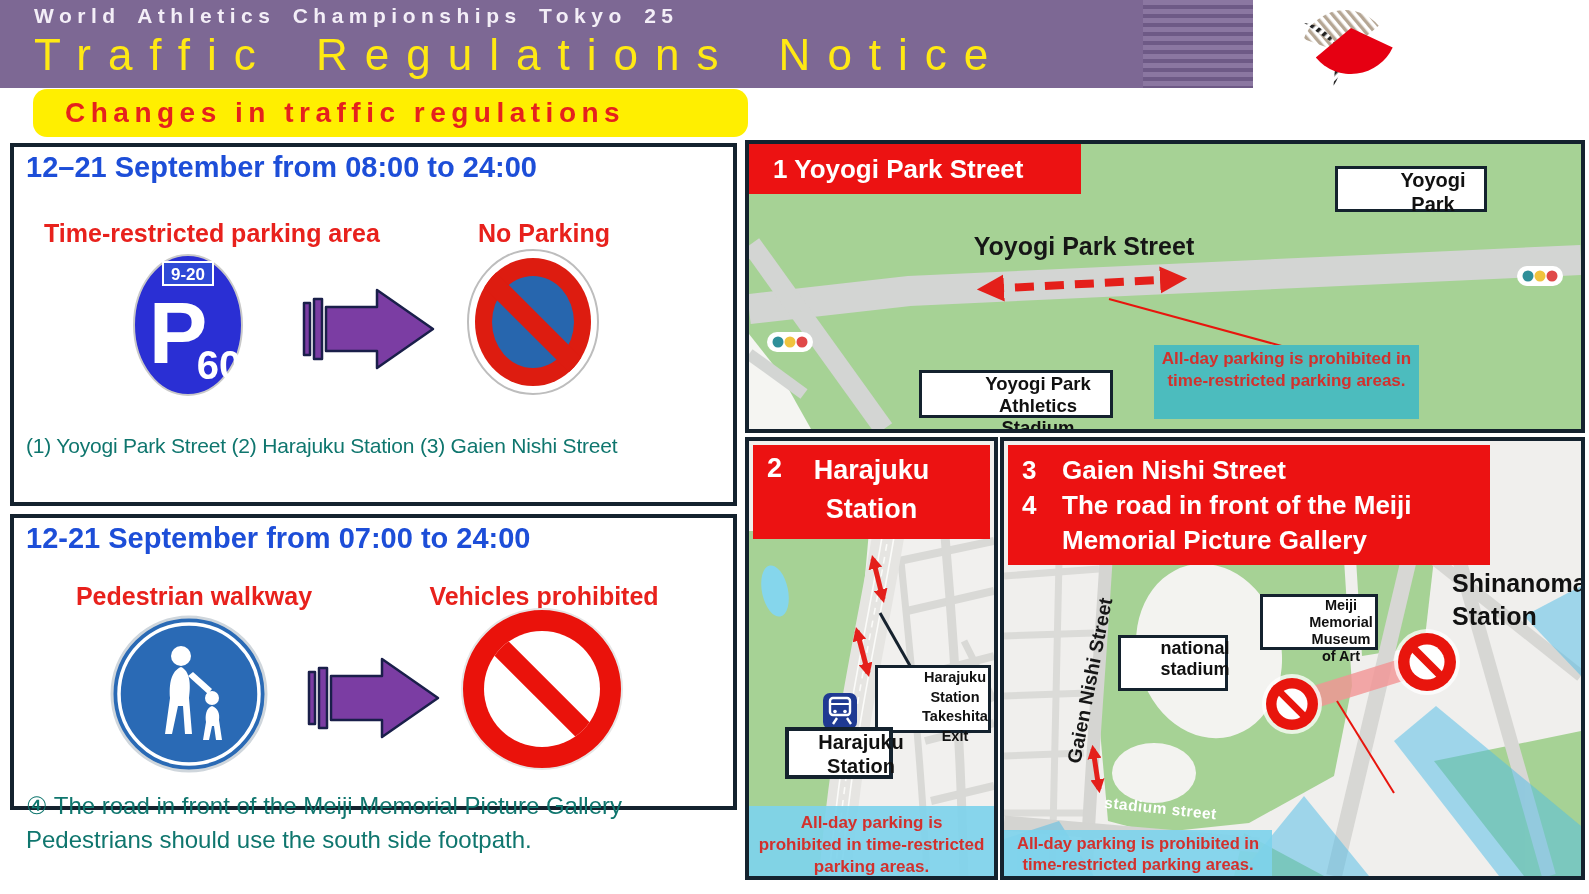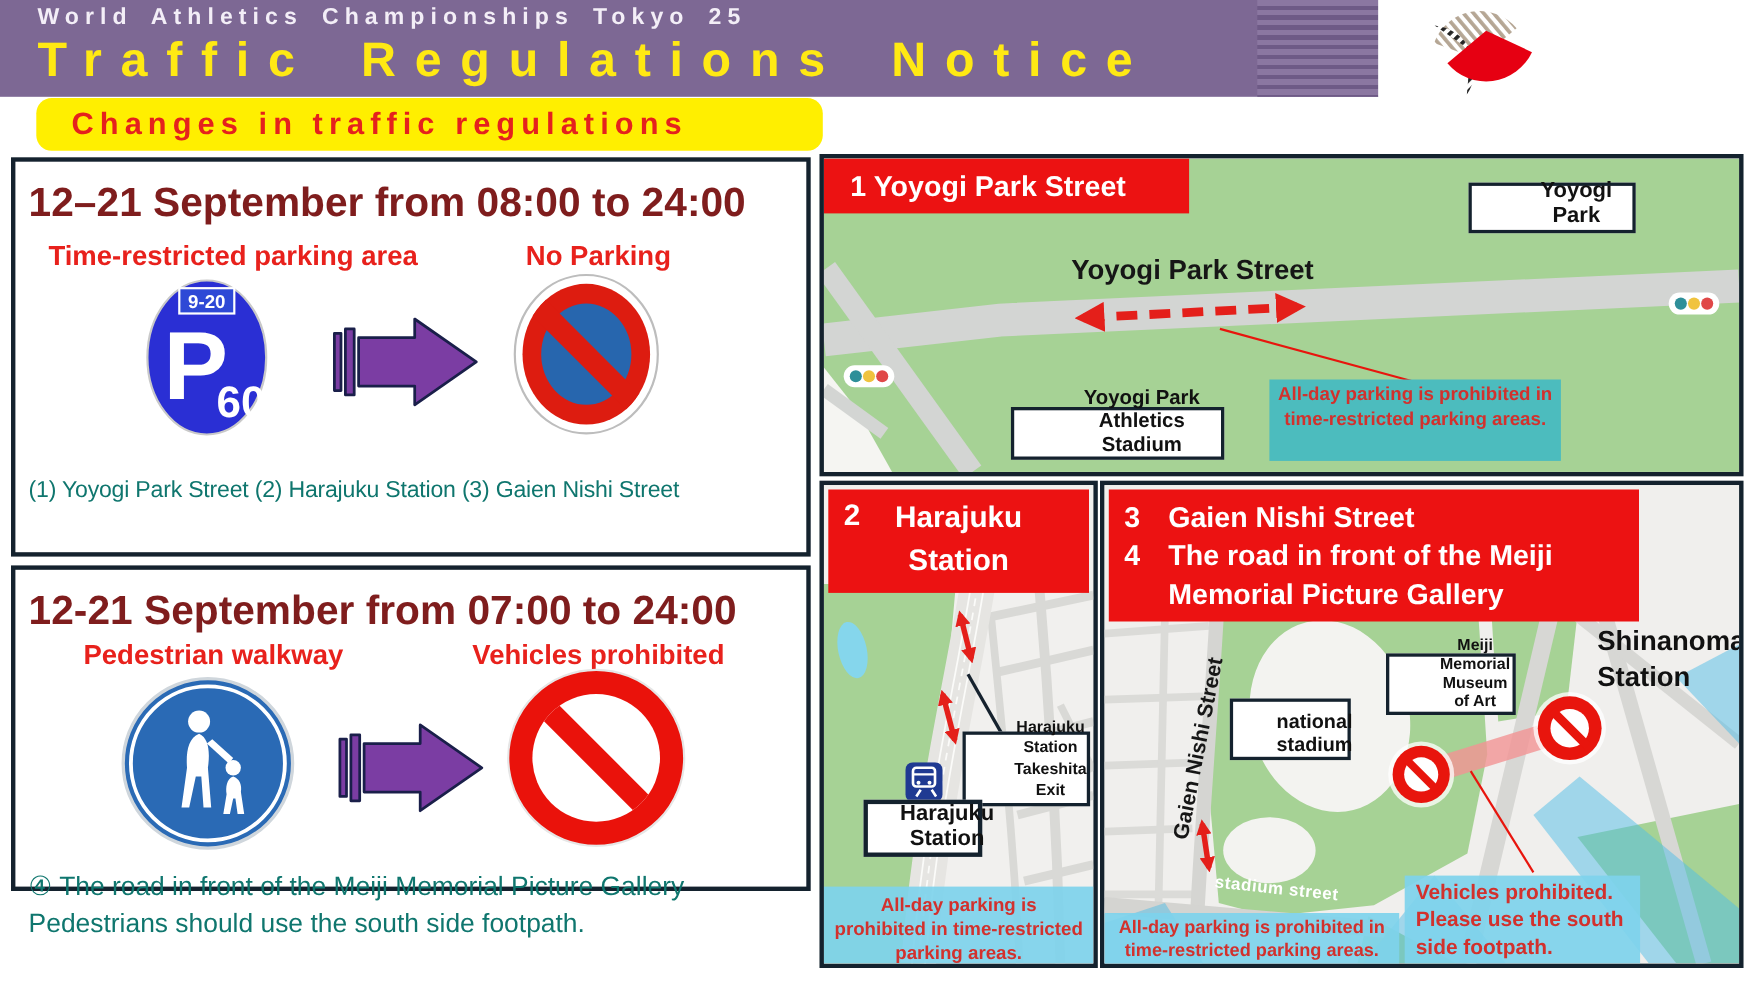--- a/index.html
+++ b/index.html
@@ -6,41 +6,41 @@
   body{font-family:"Liberation Sans",sans-serif;}
   #stage{position:relative;width:1589px;height:894px;background:#fff;overflow:hidden;}
   .abs{position:absolute;}
 
   
   #banner{left:0;top:0;width:1253px;height:88px;background:#7d6894;}
   #banner-stripes{left:1143px;top:0;width:110px;height:88px;
     background:repeating-linear-gradient(180deg,#8b77a1 0 5px,#6e5a86 5px 9px);}
   #supertitle{left:34px;top:4px;color:#f3eef7;font-weight:bold;font-size:21px;
     letter-spacing:5.5px;word-spacing:6px;white-space:nowrap;}
-  #main-title{left:34px;top:30px;color:#ffe913;font-weight:bold;font-size:44px;
+  #main-title{left:34px;top:30px;color:#ffe913;font-weight:normal;font-size:44px;
     letter-spacing:17px;word-spacing:14px;white-space:nowrap;}
   #logo-area{left:1253px;top:0;width:336px;height:88px;background:#fff;}
 
   #ribbon{left:33px;top:89px;width:715px;height:48px;background:#ffef00;border-radius:14px;
     display:flex;align-items:center;}
   #ribbon span{margin-left:32px;color:#e5211d;font-weight:bold;font-size:28px;letter-spacing:5.5px;white-space:nowrap;}
 
   
   .panel{background:#fff;border:4px solid #14222e;box-sizing:border-box;}
   #panel1{left:10px;top:143px;width:727px;height:363px;}
   #panel2{left:10px;top:514px;width:727px;height:296px;}
-  .panel-heading{left:12px;top:16px;color:#7f1d1d;font-weight:bold;font-size:37px;white-space:nowrap;}
+  .panel-heading{left:12px;top:4px;color:#1d4ed8;font-weight:bold;font-size:29px;white-space:nowrap;}
   .sign-label{color:#e8211c;font-weight:bold;font-size:25px;text-align:center;white-space:nowrap;}
   .panel-caption{color:#0f766e;font-weight:normal;}
 
   
   .mapbox{border:4px solid #14222e;box-sizing:border-box;background:#eceeea;overflow:hidden;}
   .red-head{background:#ec1212;color:#fff;font-weight:bold;}
   .lblbox{background:#fff;border:3px solid #14222e;box-sizing:border-box;color:#111;font-weight:bold;
-    display:flex;flex-direction:column;justify-content:flex-end;align-items:center;text-align:center;line-height:1.18;padding-left:44px;}
+    display:flex;flex-direction:column;justify-content:flex-start;align-items:center;text-align:center;line-height:1.18;padding-left:44px;}
   .note-teal{background:#4cbcbe;color:#d2312d;font-weight:bold;text-align:center;}
   .note-blue{background:rgba(126,211,236,0.92);color:#d2312d;font-weight:bold;text-align:center;}
 
   #map1{left:745px;top:140px;width:840px;height:293px;}
   #map1-title{left:0;top:0;width:332px;height:50px;font-size:26px;line-height:50px;padding-left:24px;box-sizing:border-box;white-space:nowrap;}
   #map1-street-label{left:215px;top:88px;width:240px;text-align:center;color:#161616;font-weight:bold;font-size:25px;white-space:nowrap;}
   #map1-park-label{left:586px;top:22px;width:152px;height:46px;font-size:20px;}
   #map1-stadium-label{left:170px;top:226px;width:194px;height:48px;font-size:18.5px;}
   #map1-note{left:405px;top:201px;width:265px;height:74px;font-size:17px;line-height:1.3;padding:3px 6px;box-sizing:border-box;}
 
@@ -336,19 +336,15 @@
         <span class="m3txt">The road in front of the Meiji Memorial Picture Gallery</span>
       </div>
     </div>
 
     <div class="abs" id="map3-shinanomachi">Shinanomachi Station</div>
     <div class="abs" id="map3-gaien">Gaien Nishi Street</div>
     <div class="abs lblbox" id="map3-national">national stadium</div>
     <div class="abs lblbox" id="map3-museum">Meiji Memorial Museum of Art</div>
     <div class="abs" id="map3-stadium-street">stadium street</div>
     <div class="abs note-blue" id="map3-parking-note">All-day parking is prohibited in time-restricted parking areas.</div>
-    <div class="abs note-blue" id="map3-vehicles-note">
-      <div>Vehicles prohibited.</div>
-      <div>Please use the south side footpath.</div>
-    </div>
   </div>
 
 </div>
 
 </body></html>

